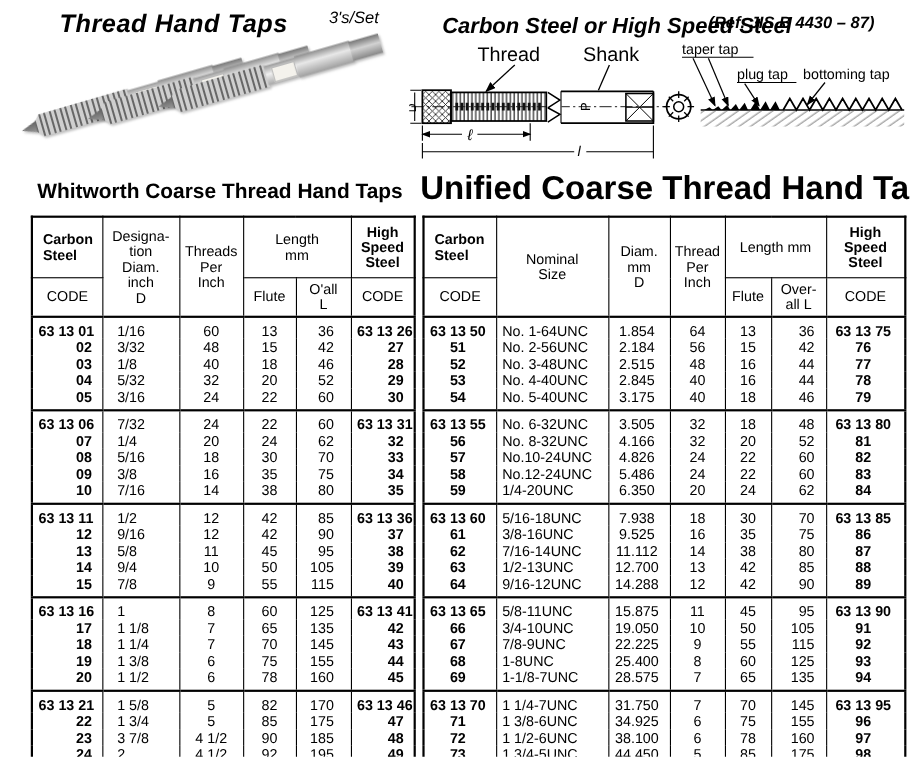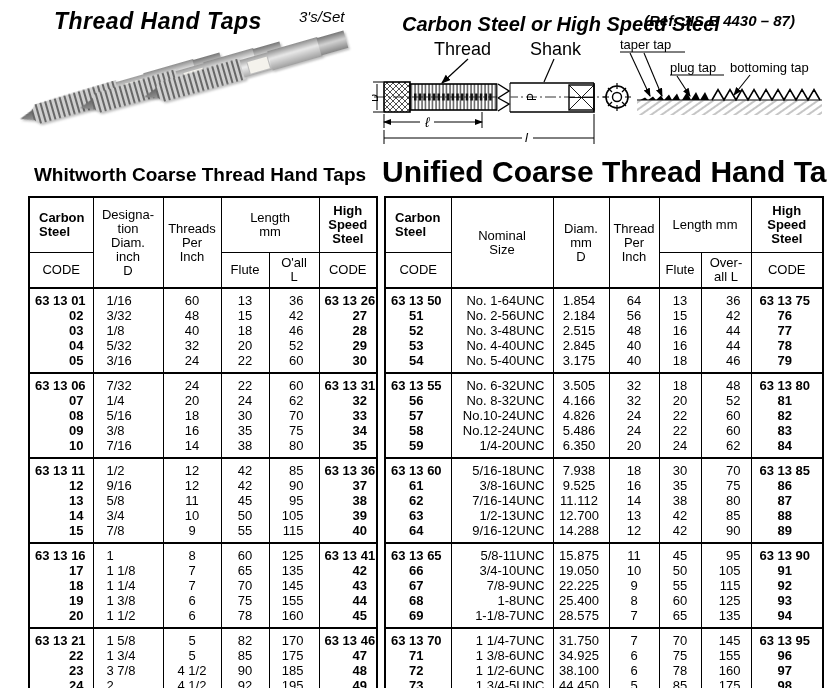--- a/index.html
+++ b/index.html
@@ -53,21 +53,21 @@
   td{font-size:13px;line-height:15px;padding:0 5px;white-space:nowrap;}
   tbody tr:first-child td{border-top:2px solid #000;padding-top:4px;}
   tbody tr:last-child td{padding-bottom:4px;}
   
   .wt td:nth-child(1),.wt td:nth-child(6){font-weight:bold;text-align:right;padding-right:9px;}
   .wt td:nth-child(2){text-align:left;padding-left:13px;}
   .wt td:nth-child(3),.wt td:nth-child(4){text-align:center;}
   .wt td:nth-child(5){text-align:right;padding-right:15px;}
   
   .un td:nth-child(1),.un td:nth-child(7){font-weight:bold;text-align:center;padding-right:9px;}
-  .un td:nth-child(2){text-align:right;padding-right:8px;}
+  .un td:nth-child(2){padding-right:8px;}
   .un td:nth-child(3){text-align:center;padding-right:9px;}
   .un td:nth-child(4),.un td:nth-child(5){text-align:center;}
   .un td:nth-child(6){text-align:right;padding-right:10px;}
 </style>
 </head>
 <body>
 
 <span class="abs t-main">Thread Hand Taps</span>
 <span class="abs t-set">3's/Set</span>
 <span class="abs t-mat">Carbon Steel or  High Speed Steel</span>
@@ -325,21 +325,21 @@
       <tr>
         <td>13</td>
         <td>5/8</td>
         <td>11</td>
         <td>45</td>
         <td>95</td>
         <td>38</td>
       </tr>
       <tr>
         <td>14</td>
-        <td>3/4</td>
+        <td>9/4</td>
         <td>10</td>
         <td>50</td>
         <td>105</td>
         <td>39</td>
       </tr>
       <tr>
         <td>15</td>
         <td>7/8</td>
         <td>9</td>
         <td>55</td>

